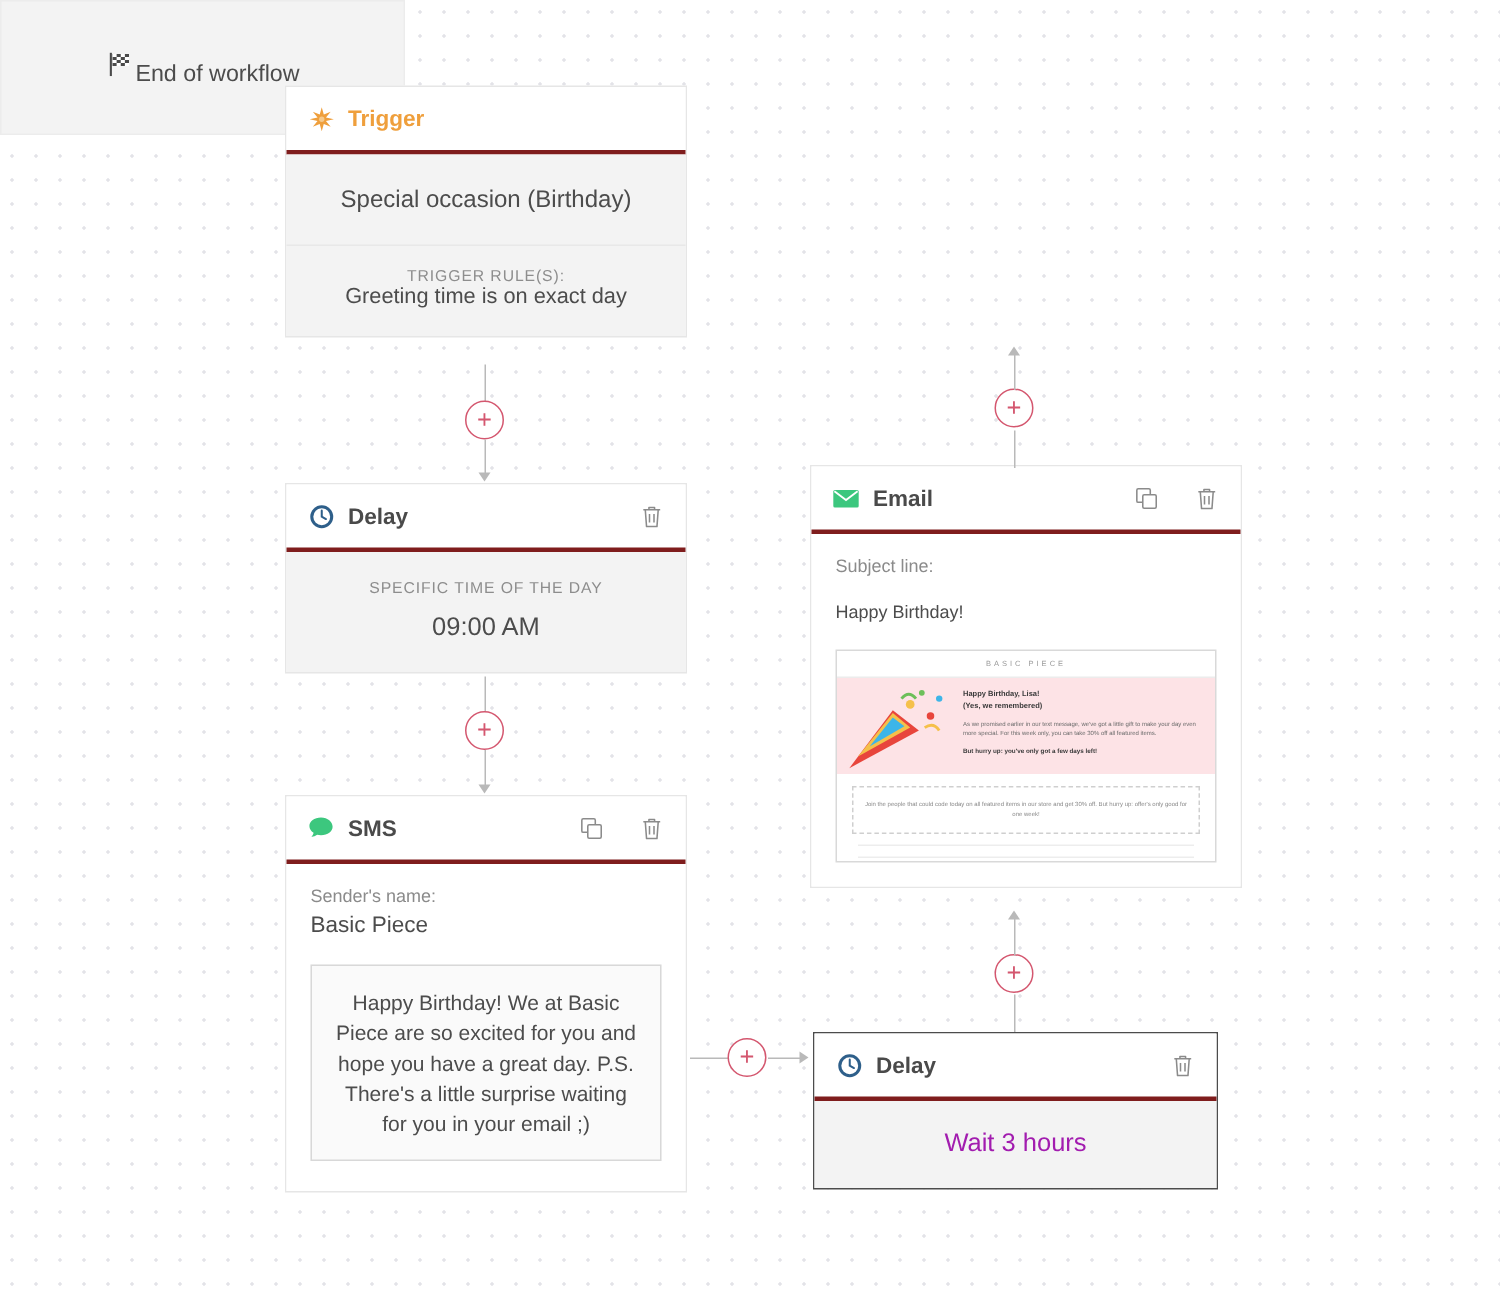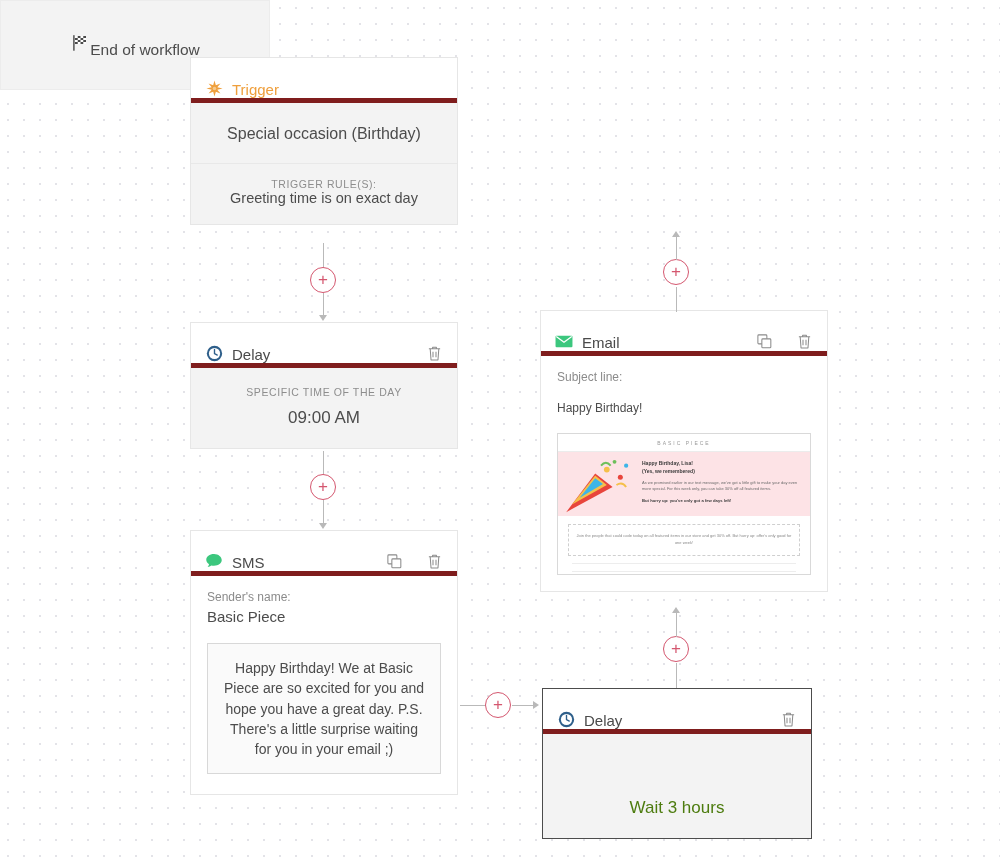--- a/index.html
+++ b/index.html
@@ -25,25 +25,26 @@
   
   .card {
     position: absolute;
     background: #ffffff;
     border: 1px solid #e6e6e6;
     box-sizing: border-box;
   }
   .card-head {
     height: 45px;
     display: flex;
-    align-items: flex-end;
+    align-items: center;
     padding: 0 14px;
-    border-bottom: 5px solid #7f1d1d;
+    border-bottom: 3px solid #7f1d1d;
     background: #ffffff;
     box-sizing: border-box;
+    font-weight: bold;
   }
   .card-head .title {
     font-size: 15px;
     margin-left: 9px;
     flex: 1 1 auto;
   }
   .card-head .actions {
     display: flex;
     align-items: center;
     gap: 22px;
@@ -174,21 +175,21 @@
   .pv-line {
     height:1px; background:#ededed; margin: 7px 14px;
   }
 
   
   #delay2 {
     left:542px; top:688px; width:270px;
     border: 1px solid #4c4c4c;
   }
   #delay2 .card-body { text-align:center; padding: 18px 10px 20px; }
-  #delay2 .wait { font-size: 17px; color:#4d7c0f;margin-top:46px; }
+  #delay2 .wait { font-size: 17px; color:#a21caf; }
 
   
   #endwf {
     left:540px; top:139px; width:270px; height: 90px;
     background: #f3f3f3;
     border: 1px solid #ececec;
     display:flex;
     flex-direction: row;
     align-items:center;
     justify-content:center;

